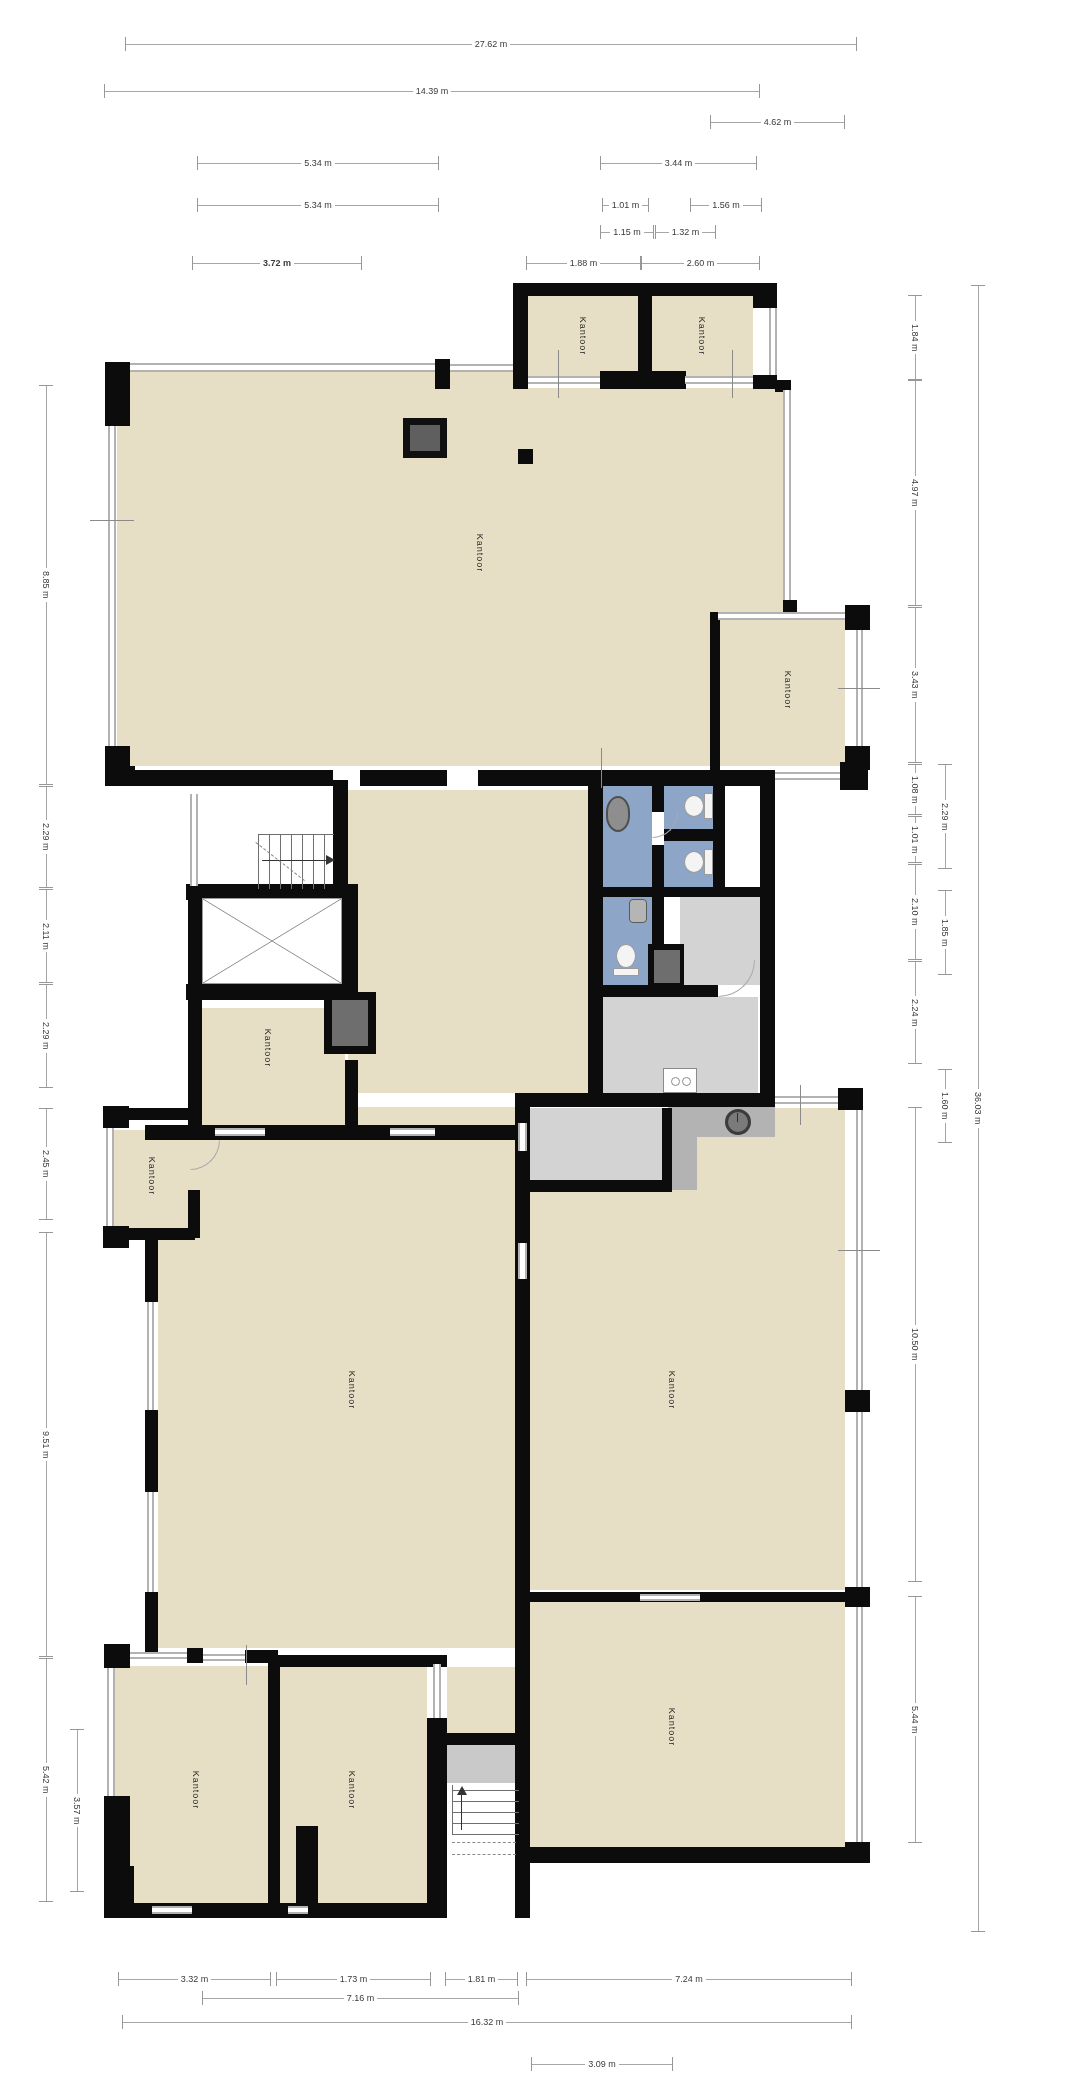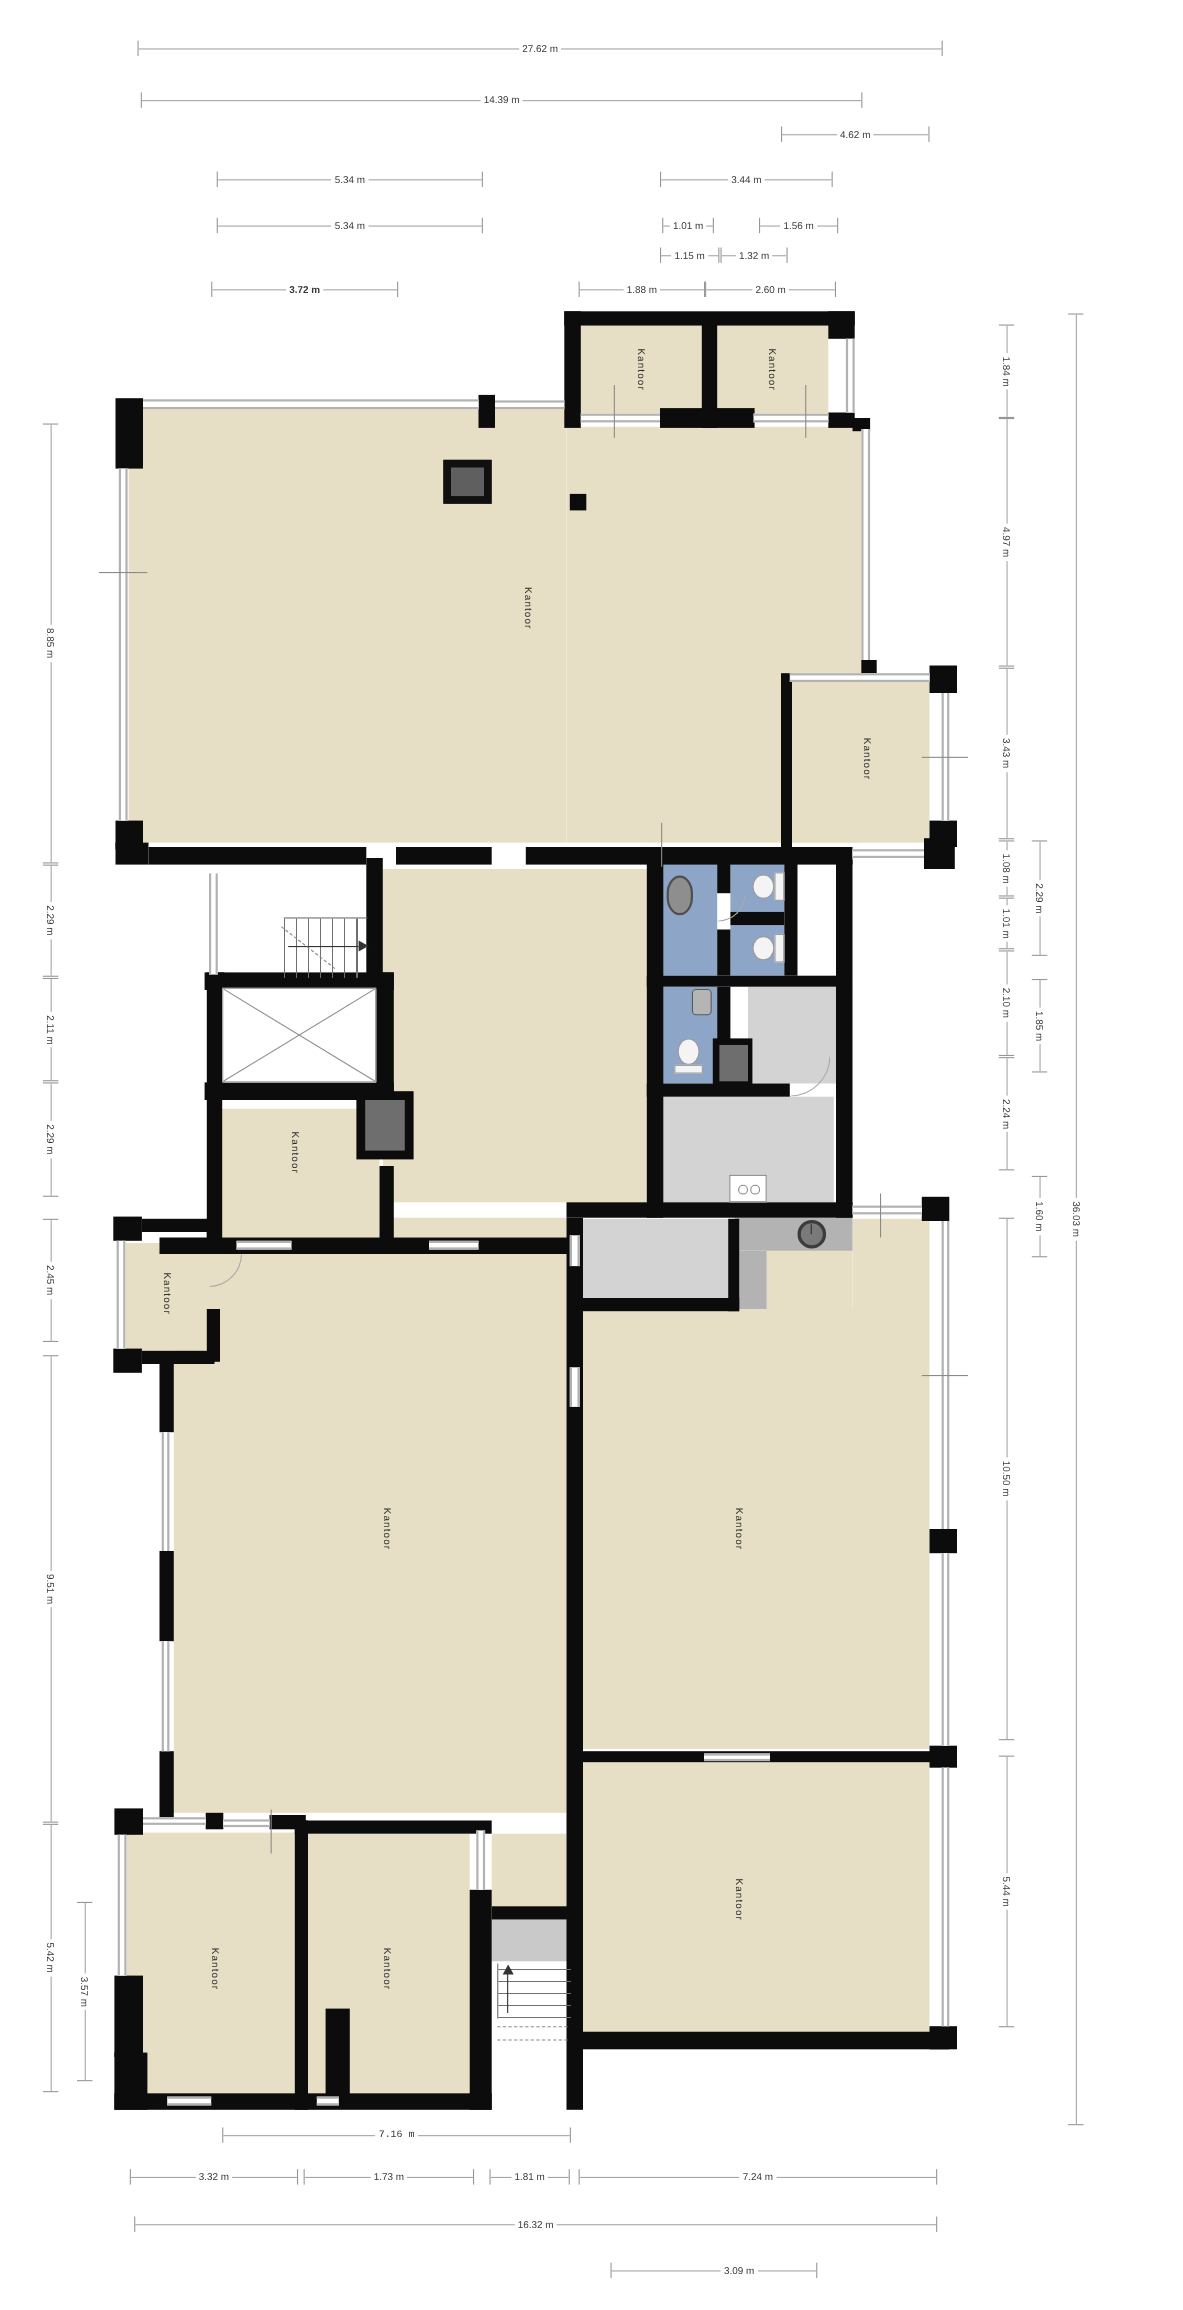--- a/index.html
+++ b/index.html
@@ -227,21 +227,21 @@
     <div class="abs room-label" style="left: 268px; top: 1048px;">Kantoor</div>
     <div class="abs room-label" style="left: 152px; top: 1176px;">Kantoor</div>
     <div class="abs room-label" style="left: 352px; top: 1390px;">Kantoor</div>
     <div class="abs room-label" style="left: 672px; top: 1390px;">Kantoor</div>
     <div class="abs room-label" style="left: 672px; top: 1727px;">Kantoor</div>
     <div class="abs room-label" style="left: 196px; top: 1790px;">Kantoor</div>
     <div class="abs room-label" style="left: 352px; top: 1790px;">Kantoor</div>
     <div class="abs dim dim-h" style="left: 125px; top: 37px; width: 730px; height: 14px;">
       <span class="lbl">27.62 m</span>
     </div>
-    <div class="abs dim dim-h" style="left: 128px; top: 84px; width: 654px; height: 14px;">
+    <div class="abs dim dim-h" style="left: 104px; top: 84px; width: 654px; height: 14px;">
       <span class="lbl">14.39 m</span>
     </div>
     <div class="abs dim dim-h" style="left: 710px; top: 115px; width: 133px; height: 14px;">
       <span class="lbl">4.62 m</span>
     </div>
     <div class="abs dim dim-h" style="left: 197px; top: 156px; width: 240px; height: 14px;">
       <span class="lbl">5.34 m</span>
     </div>
     <div class="abs dim dim-h" style="left: 600px; top: 156px; width: 155px; height: 14px;">
       <span class="lbl">3.44 m</span>
@@ -278,24 +278,24 @@
     </div>
     <div class="abs dim dim-h" style="left: 445px; top: 1972px; width: 71px; height: 14px; align-items: center;">
       <span class="lbl">1.81 m</span>
     </div>
     <div class="abs dim dim-h" style="left: 526px; top: 1972px; width: 324px; height: 14px;">
       <span class="lbl">7.24 m</span>
     </div>
     <div class="abs dim dim-h" style="left: 122px; top: 2015px; width: 728px; height: 14px;">
       <span class="lbl">16.32 m</span>
     </div>
-    <div class="abs dim dim-h" style="left: 202px; top: 1934px; width: 315px; height: 14px; font-family: Liberation Mono, monospace;">
+    <div class="abs dim dim-h" style="left: 202px; top: 1991px; width: 315px; height: 14px;">
       <span class="lbl">7.16 m</span>
     </div>
-    <div class="abs dim dim-h" style="left: 555px; top: 2057px; width: 140px; height: 14px; padding-left: 46px;">
+    <div class="abs dim dim-h" style="left: 531px; top: 2057px; width: 140px; height: 14px;">
       <span class="lbl">3.09 m</span>
     </div>
     <div class="abs dim dim-v" style="left: 39px; top: 385px; width: 14px; height: 398px;">
       <span class="lbl">8.85 m</span>
     </div>
     <div class="abs dim dim-v" style="left: 39px; top: 786px; width: 14px; height: 100px;">
       <span class="lbl">2.29 m</span>
     </div>
     <div class="abs dim dim-v" style="left: 39px; top: 889px; width: 14px; height: 92px;">
       <span class="lbl">2.11 m</span>

